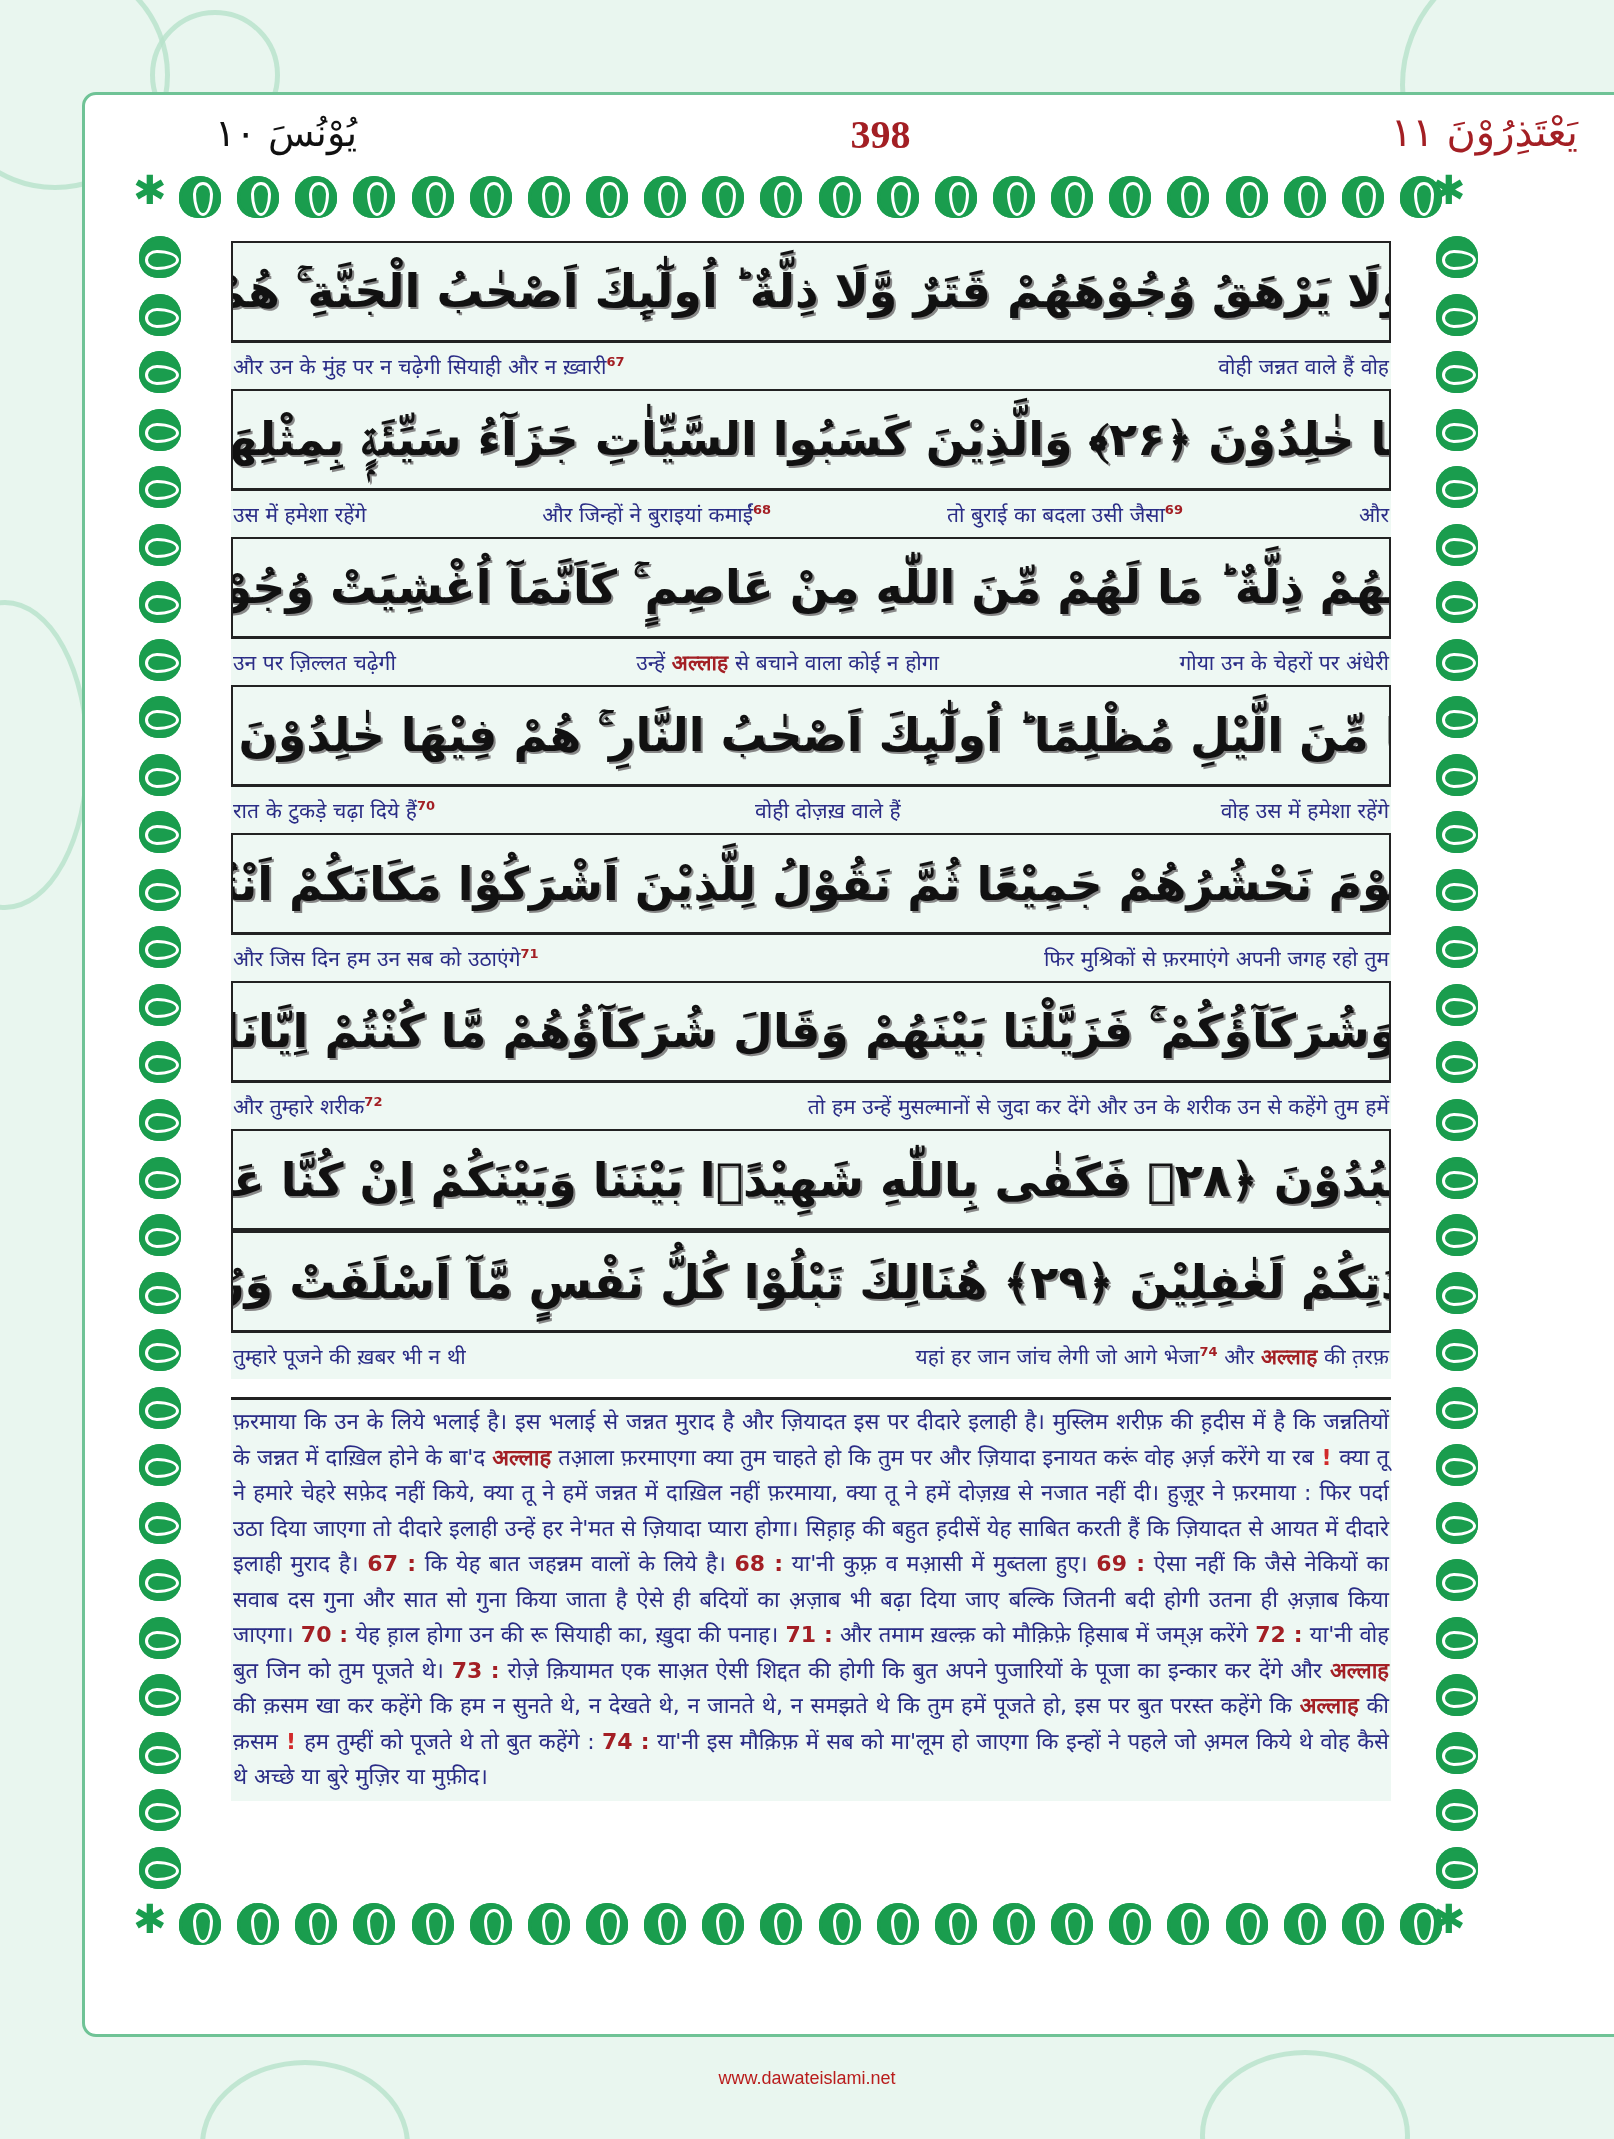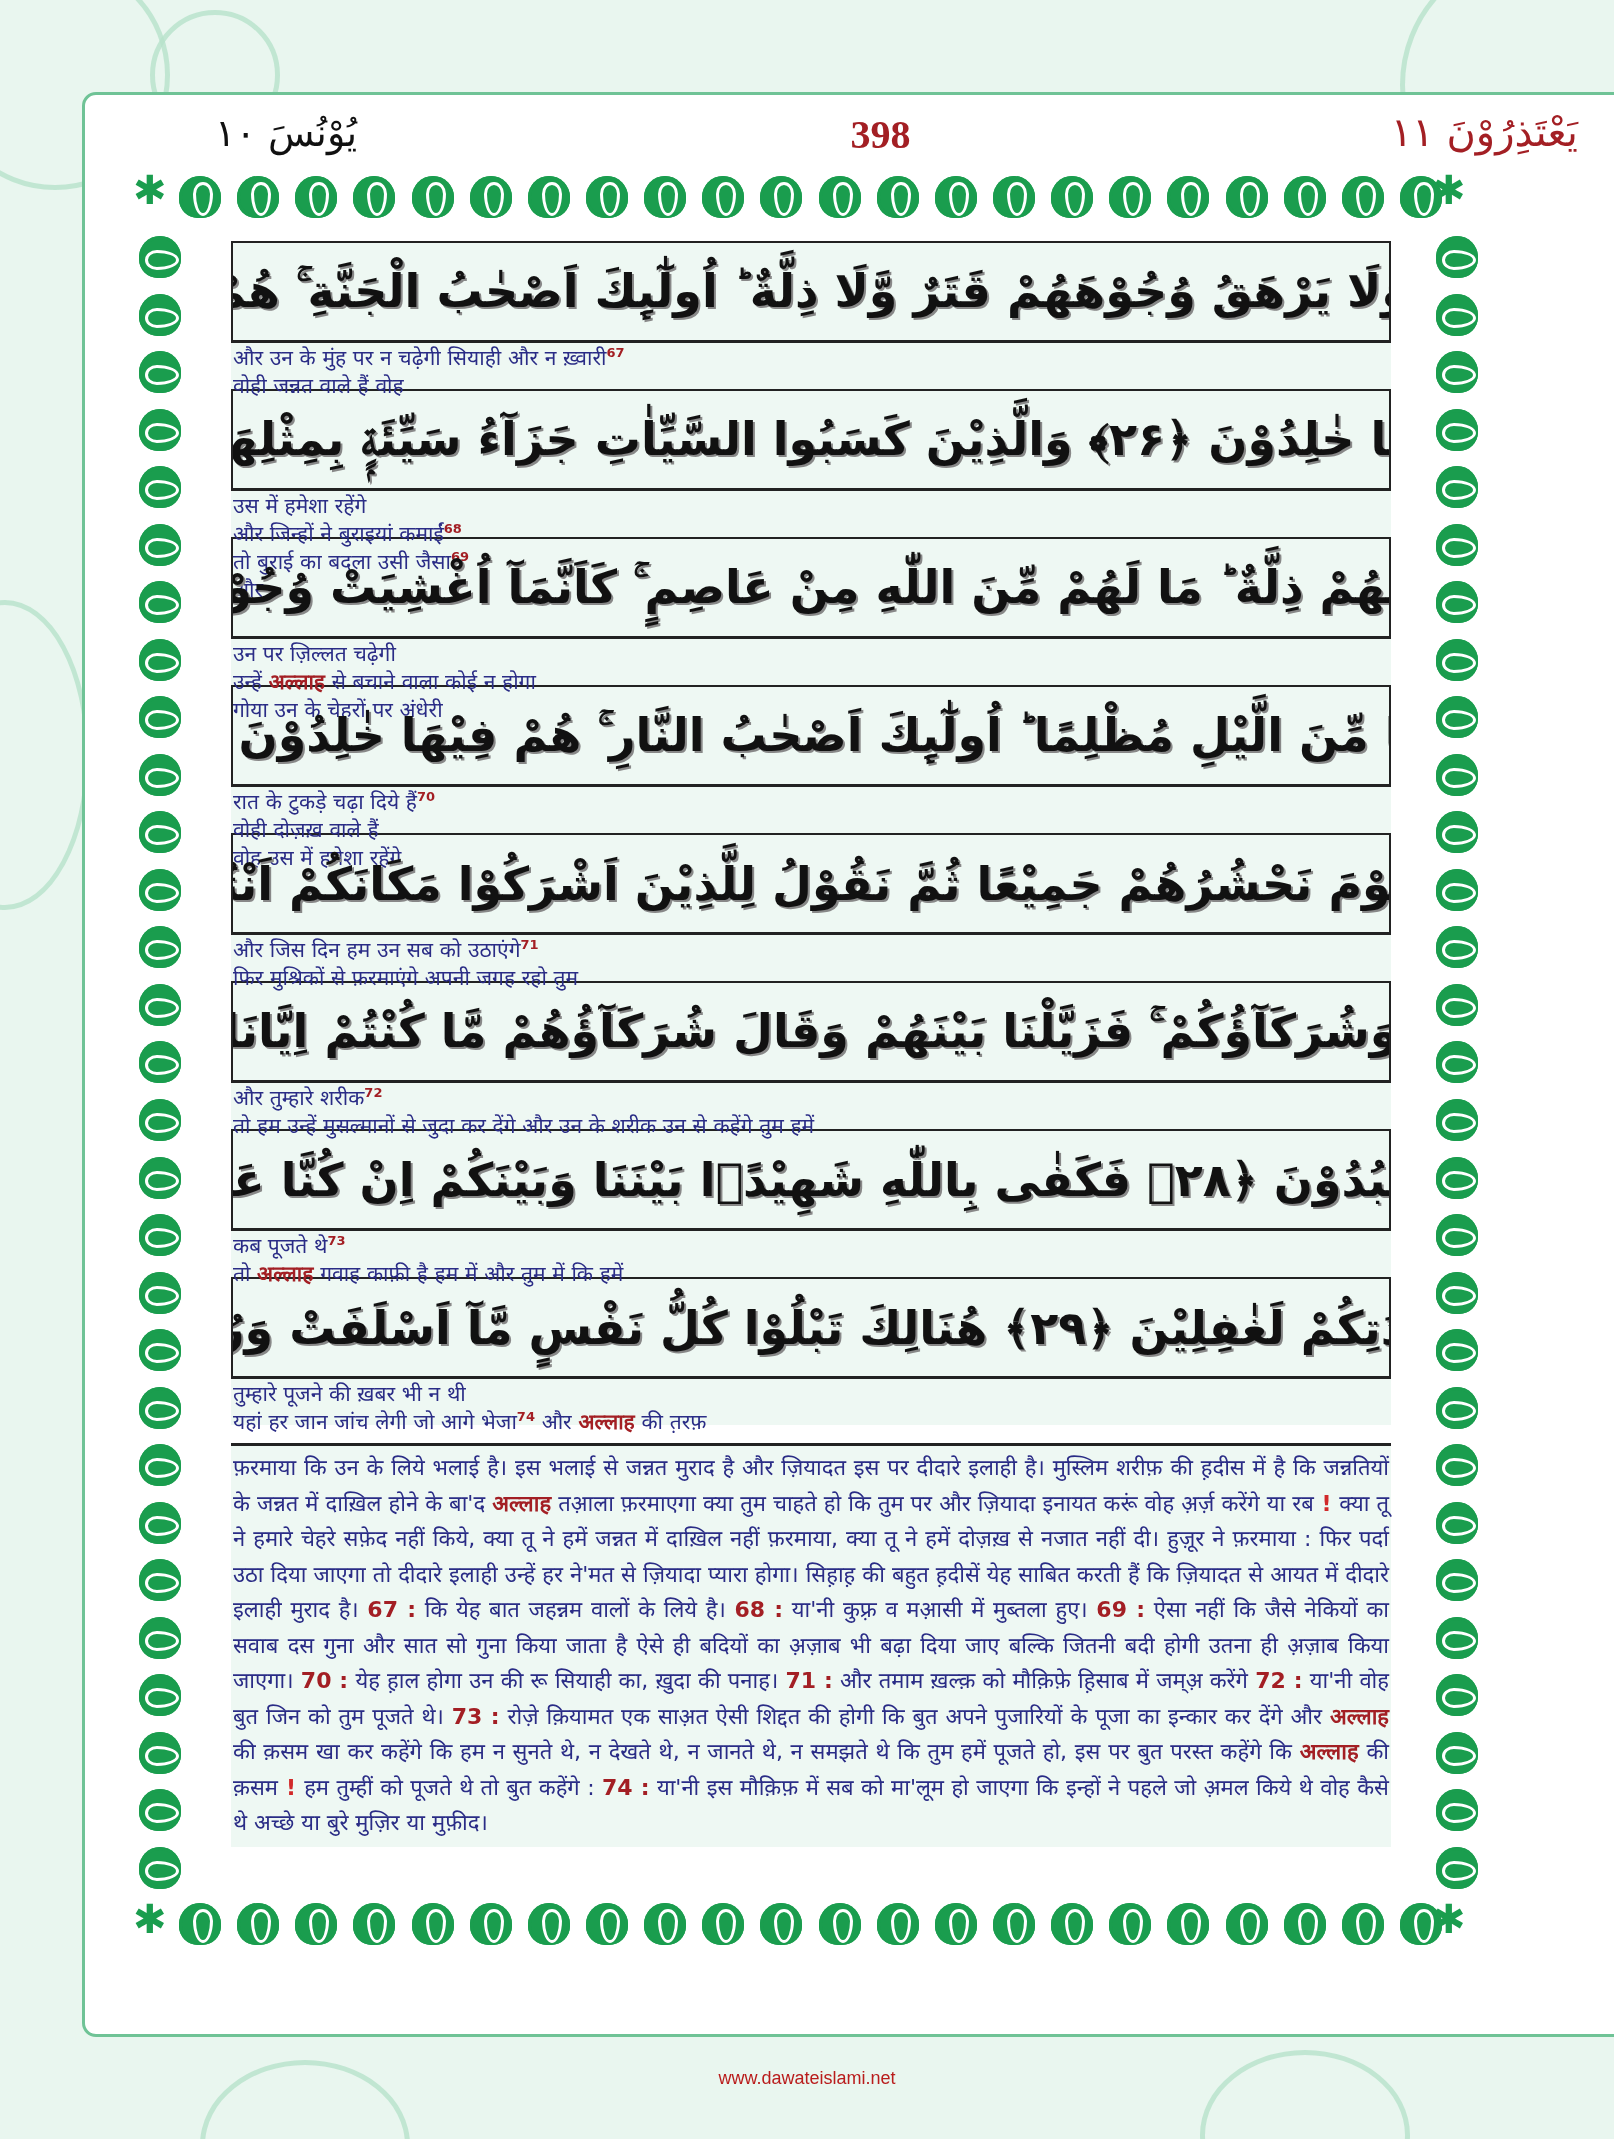--- a/index.html
+++ b/index.html
@@ -44,22 +44,22 @@
 
   
   .content { position:absolute; left:146px; top:146px; width:1160px; }
   .ar-box {
     height:102px; background:#eef8f3; border:2px solid #222; border-bottom-width:3px;
     box-sizing:border-box; display:flex; align-items:center; justify-content:center;
     direction:rtl; overflow:hidden;
   }
   .ar-text { font-family:"DejaVu Sans", sans-serif; font-weight:bold; font-size:46px; color:#111; white-space:nowrap; letter-spacing:1px; text-shadow:2px 2px 0 #888; }
   .hi-line {
-    height:46px; background:#eef8f3; display:flex; justify-content:space-between; 
-    font-family:"DejaVu Sans", sans-serif; font-size:21px; color:#2a2c86; padding:0 2px; box-sizing:border-box; white-space:nowrap;flex-direction:column;
+    height:46px; background:#eef8f3; display:flex; justify-content:space-between; align-items:center;
+    font-family:"DejaVu Sans", sans-serif; font-size:21px; color:#2a2c86; padding:0 2px; box-sizing:border-box; white-space:nowrap;
   }
   .hi-line .seg { white-space:nowrap; }
   .allah { color:#a31f24; font-weight:bold; }
   sup.fn { color:#a31f24; font-weight:bold; font-size:13px; }
   .commentary {
     background:#eef8f3; padding:4px 2px 6px 2px; margin-top:18px;
     font-family:"DejaVu Sans", sans-serif; font-size:22px; line-height:35.5px; color:#2a2c86; text-align:justify;
     border-top:3px solid #222;
   }
   .commentary .num { color:#a31f24; font-weight:bold; }
@@ -261,24 +261,20 @@
         <span class="ar-text">وَشُرَكَآؤُكُمْ ۚ فَزَيَّلْنَا بَيْنَهُمْ وَقَالَ شُرَكَآؤُهُمْ مَّا كُنْتُمْ اِيَّانَا</span>
       </div>
     <div class="hi-line">
       <span class="seg"><span>और तुम्हारे शरीक</span><sup class="fn">72</sup></span>
       <span class="seg">तो हम उन्हें मुसल्मानों से जुदा कर देंगे और उन के शरीक उन से कहेंगे तुम हमें</span>
     </div>
 
     <div class="ar-box">
         <span class="ar-text">تَعْبُدُوْنَ ﴿۲۸﴾ فَكَفٰى بِاللّٰهِ شَهِيْدًۢا بَيْنَنَا وَبَيْنَكُمْ اِنْ كُنَّا عَنْ</span>
       </div>
-    <div class="hi-line">
-      <span class="seg"><span>कब पूजते थे</span><sup class="fn">73</sup></span>
-      <span class="seg"><span>तो</span> <span class="allah">अल्लाह</span> <span>गवाह काफ़ी है हम में और तुम में कि हमें</span></span>
-    </div>
 
     <div class="ar-box">
         <span class="ar-text">عِبَادَتِكُمْ لَغٰفِلِيْنَ ﴿۲۹﴾ هُنَالِكَ تَبْلُوْا كُلُّ نَفْسٍ مَّآ اَسْلَفَتْ وَرُدُّوْٓا</span>
       </div>
     <div class="hi-line">
       <span class="seg">तुम्हारे पूजने की ख़बर भी न थी</span>
       <span class="seg"><span>यहां हर जान जांच लेगी जो आगे भेजा</span><sup class="fn">74</sup> <span>और</span> <span class="allah">अल्लाह</span> <span>की त़रफ़</span></span>
     </div>
 
     <div class="commentary" id="commentary"><span>फ़रमाया कि उन के लिये भलाई है। इस भलाई से जन्नत मुराद है और ज़ियादत इस पर दीदारे इलाही है। मुस्लिम शरीफ़ की ह़दीस में है कि जन्नतियों के जन्नत में दाख़िल होने के बा'द </span><span class="allah">अल्लाह</span><span> तआ़ला फ़रमाएगा क्या तुम चाहते हो कि तुम पर और ज़ियादा इनायत करूं वोह अ़र्ज़ करेंगे या रब</span><span class="excl"> ! </span><span>क्या तू ने हमारे चेहरे सफ़ेद नहीं किये, क्या तू ने हमें जन्नत में दाख़िल नहीं फ़रमाया, क्या तू ने हमें दोज़ख़ से नजात नहीं दी। हुज़ूर ने फ़रमाया : फिर पर्दा उठा दिया जाएगा तो दीदारे इलाही उन्हें हर ने'मत से ज़ियादा प्यारा होगा। सिह़ाह़ की बहुत ह़दीसें येह साबित करती हैं कि ज़ियादत से आयत में दीदारे इलाही मुराद है। </span><span class="num">67 :</span><span> कि येह बात जहन्नम वालों के लिये है। </span><span class="num">68 :</span><span> या'नी कुफ़्र व मआ़सी में मुब्तला हुए। </span><span class="num">69 :</span><span> ऐसा नहीं कि जैसे नेकियों का सवाब दस गुना और सात सो गुना किया जाता है ऐसे ही बदियों का अ़ज़ाब भी बढ़ा दिया जाए बल्कि जितनी बदी होगी उतना ही अ़ज़ाब किया जाएगा। </span><span class="num">70 :</span><span> येह ह़ाल होगा उन की रू सियाही का, ख़ुदा की पनाह। </span><span class="num">71 :</span><span> और तमाम ख़ल्क़ को मौक़िफ़े ह़िसाब में जम्अ़ करेंगे </span><span class="num">72 :</span><span> या'नी वोह बुत जिन को तुम पूजते थे। </span><span class="num">73 :</span><span> रोज़े क़ियामत एक साअ़त ऐसी शिद्दत की होगी कि बुत अपने पुजारियों के पूजा का इन्कार कर देंगे और </span><span class="allah">अल्लाह</span><span> की क़सम खा कर कहेंगे कि हम न सुनते थे, न देखते थे, न जानते थे, न समझते थे कि तुम हमें पूजते हो, इस पर बुत परस्त कहेंगे कि </span><span class="allah">अल्लाह</span><span> की क़सम</span><span class="excl"> ! </span><span>हम तुम्हीं को पूजते थे तो बुत कहेंगे : </span><span class="num">74 :</span><span> या'नी इस मौक़िफ़ में सब को मा'लूम हो जाएगा कि इन्हों ने पहले जो अ़मल किये थे वोह कैसे थे अच्छे या बुरे मुज़िर या मुफ़ीद।</span></div>

